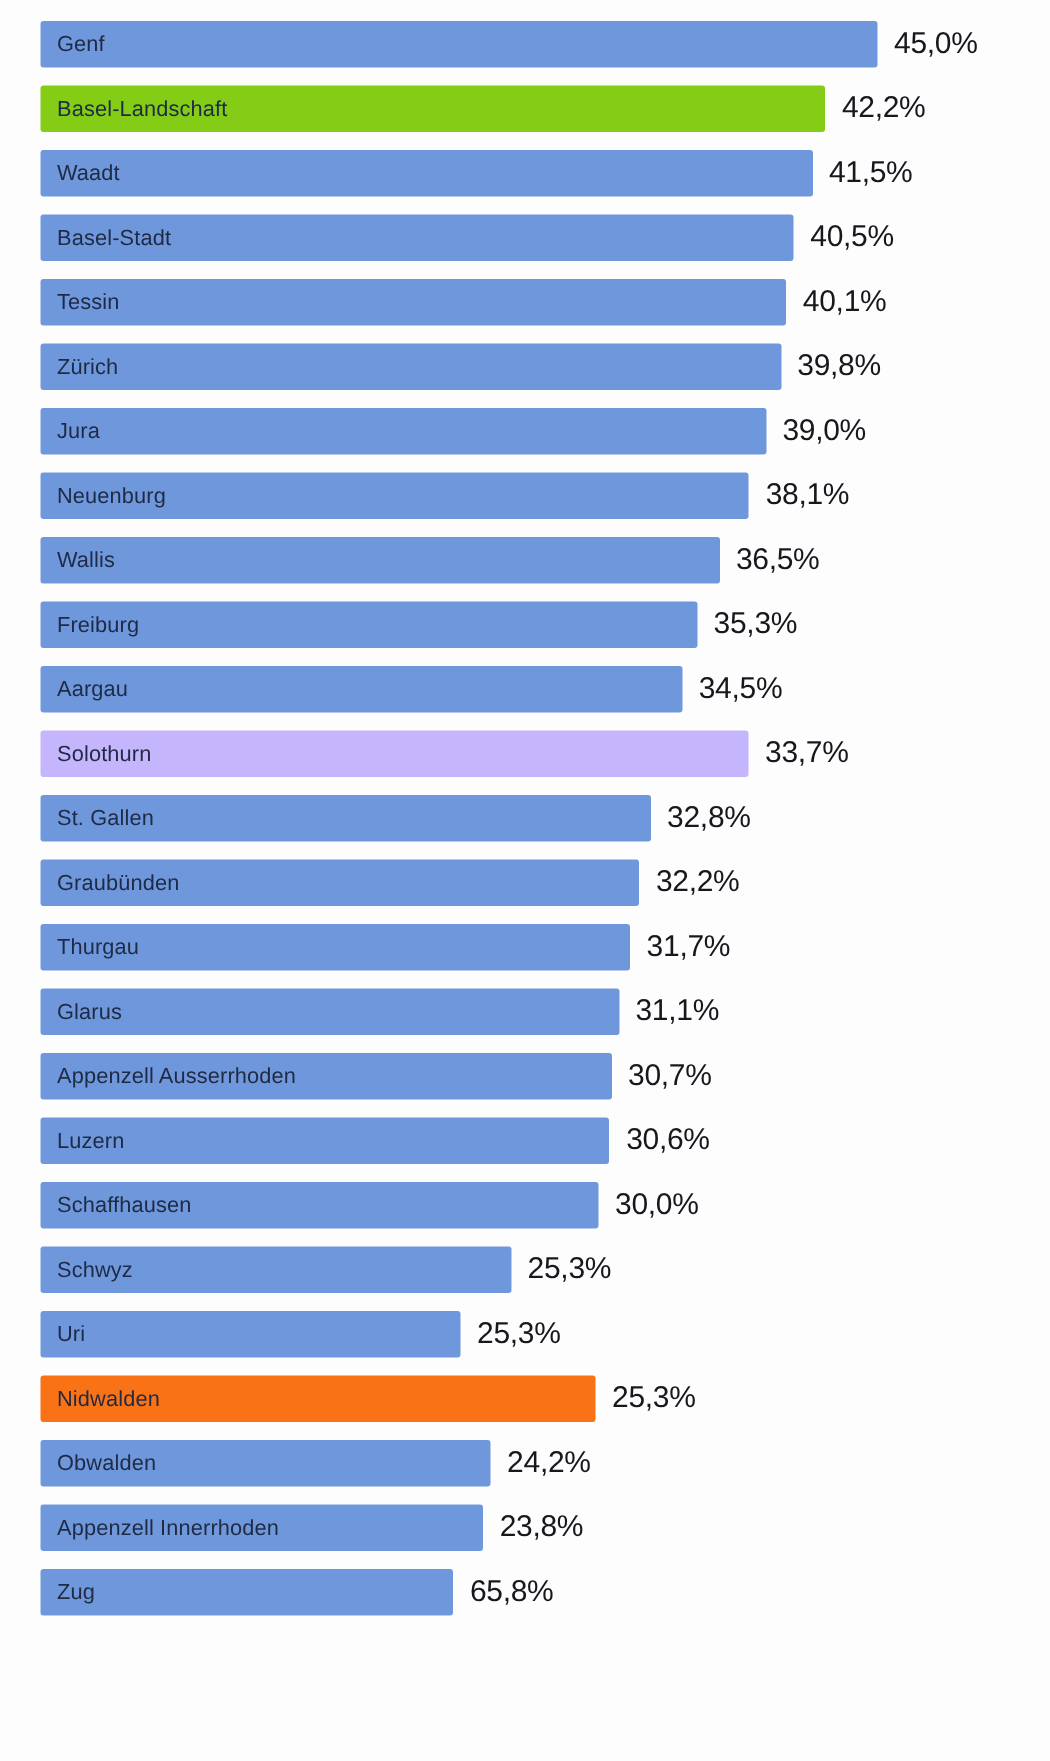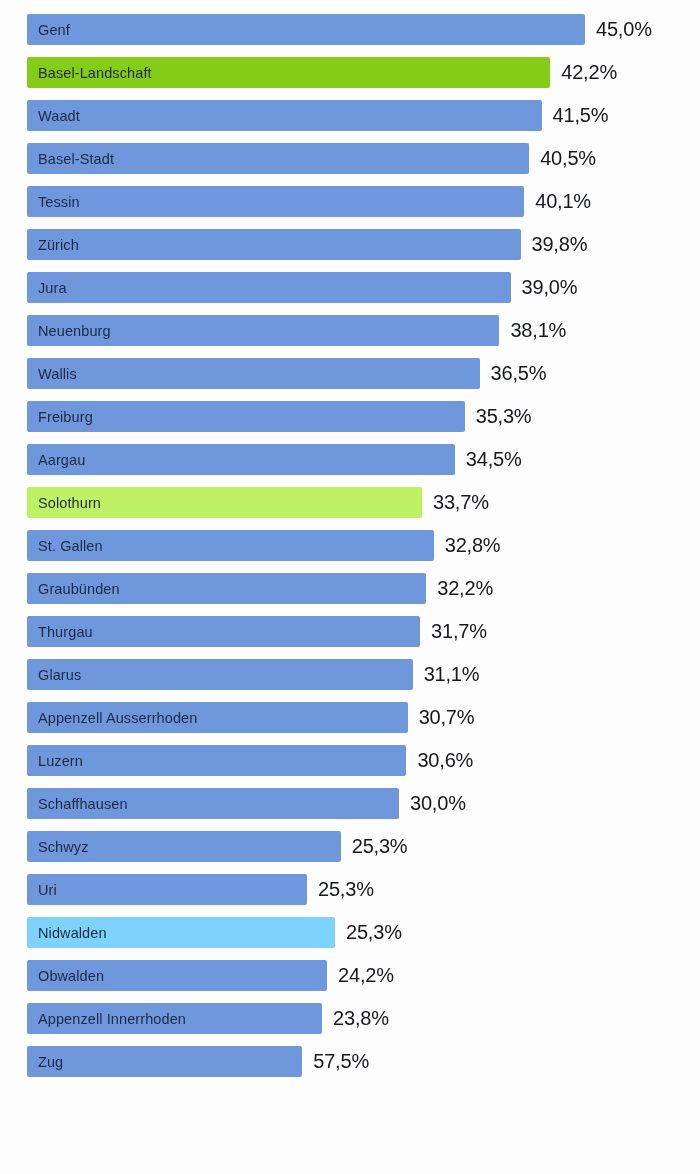--- a/index.html
+++ b/index.html
@@ -157,21 +157,21 @@
     <div class="bar-row">
       <div class="bar-track">
         <div class="bar-fill" style="width: 427.8px; background: rgb(111, 151, 220);">
           <span class="bar-label">Aargau</span>
         </div>
       </div>
       <span class="bar-value">34,5%</span>
     </div>
     <div class="bar-row">
       <div class="bar-track">
-        <div class="bar-fill" style="width: 395px; background: #bef264;">
+        <div class="bar-fill" style="width: 472px; background: #c4b5fd;">
           <span class="bar-label">Solothurn</span>
         </div>
       </div>
       <span class="bar-value">33,7%</span>
     </div>
     <div class="bar-row">
       <div class="bar-track">
         <div class="bar-fill" style="width: 406.72px; background: rgb(111, 151, 220);">
           <span class="bar-label">St. Gallen</span>
         </div>
@@ -237,21 +237,21 @@
     <div class="bar-row">
       <div class="bar-track">
         <div class="bar-fill" style="width: 280px; background: rgb(111, 151, 220);">
           <span class="bar-label">Uri</span>
         </div>
       </div>
       <span class="bar-value">25,3%</span>
     </div>
     <div class="bar-row">
       <div class="bar-track">
-        <div class="bar-fill" style="width: 308px; background: #7dd3fc;">
+        <div class="bar-fill" style="width: 370px; background: #f97316;">
           <span class="bar-label">Nidwalden</span>
         </div>
       </div>
       <span class="bar-value">25,3%</span>
     </div>
     <div class="bar-row">
       <div class="bar-track">
         <div class="bar-fill" style="width: 300.08px; background: rgb(111, 151, 220);">
           <span class="bar-label">Obwalden</span>
         </div>
@@ -265,15 +265,15 @@
         </div>
       </div>
       <span class="bar-value">23,8%</span>
     </div>
     <div class="bar-row">
       <div class="bar-track">
         <div class="bar-fill" style="width: 275.28px; background: rgb(111, 151, 220);">
           <span class="bar-label">Zug</span>
         </div>
       </div>
-      <span class="bar-value">57,5%</span>
+      <span class="bar-value">65,8%</span>
     </div>
   </div>
 
 </body></html>

